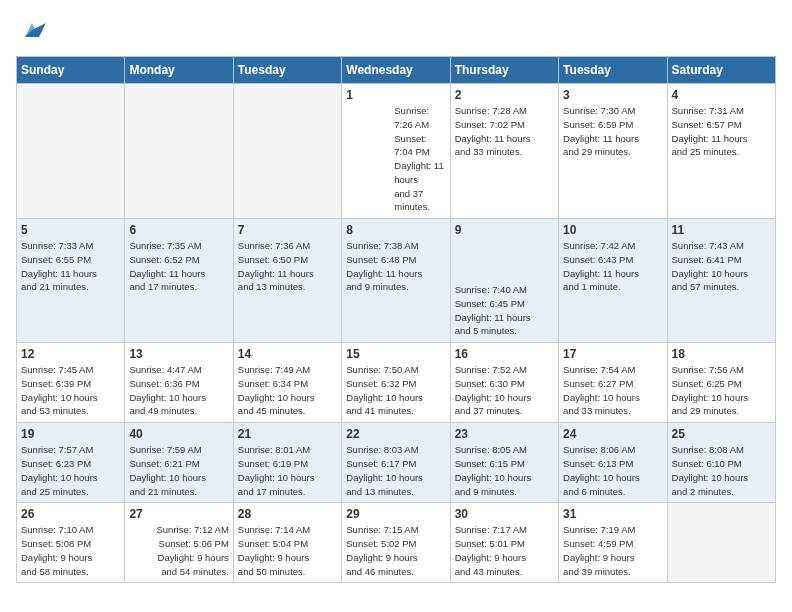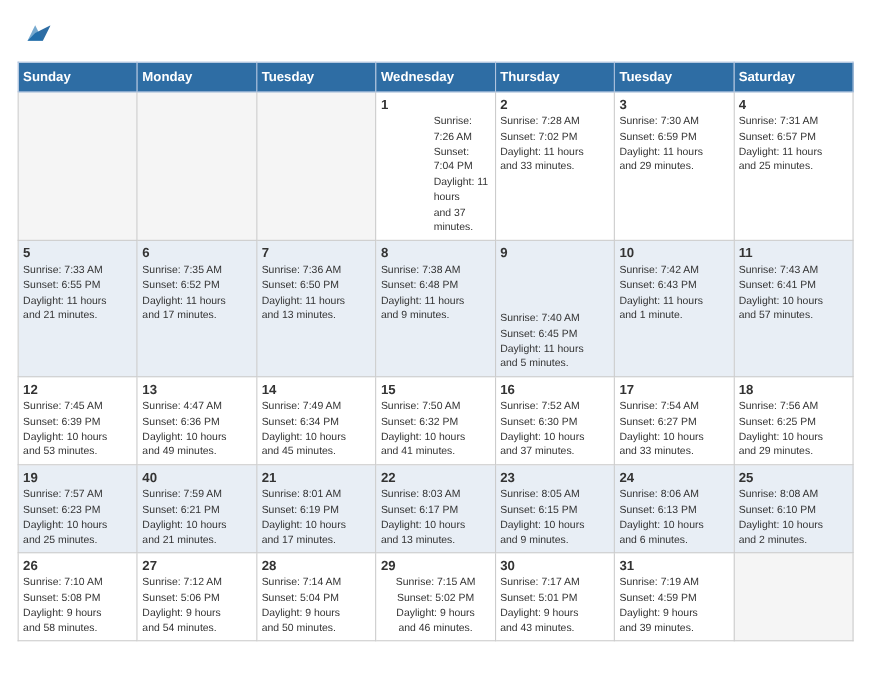--- a/index.html
+++ b/index.html
@@ -318,35 +318,35 @@
         <tr>
           <td>
             <span class="day-number">26</span>
             <div class="day-info" style="white-space: pre-line;">Sunrise: 7:10 AM
 Sunset: 5:08 PM
 Daylight: 9 hours
 and 58 minutes.</div>
           </td>
           <td>
             <span class="day-number">27</span>
-            <div class="day-info" style="white-space: pre-line;">Sunrise: 7:12 AM
+            <div class="day-info" style="white-space: pre-line; text-align: right;">Sunrise: 7:12 AM
 Sunset: 5:06 PM
 Daylight: 9 hours
 and 54 minutes.</div>
           </td>
           <td>
             <span class="day-number">28</span>
             <div class="day-info" style="white-space: pre-line;">Sunrise: 7:14 AM
 Sunset: 5:04 PM
 Daylight: 9 hours
 and 50 minutes.</div>
           </td>
           <td>
             <span class="day-number">29</span>
-            <div class="day-info" style="white-space: pre-line; text-align: center;">Sunrise: 7:15 AM
+            <div class="day-info" style="white-space: pre-line;">Sunrise: 7:15 AM
 Sunset: 5:02 PM
 Daylight: 9 hours
 and 46 minutes.</div>
           </td>
           <td>
             <span class="day-number">30</span>
             <div class="day-info" style="white-space: pre-line;">Sunrise: 7:17 AM
 Sunset: 5:01 PM
 Daylight: 9 hours
 and 43 minutes.</div>

